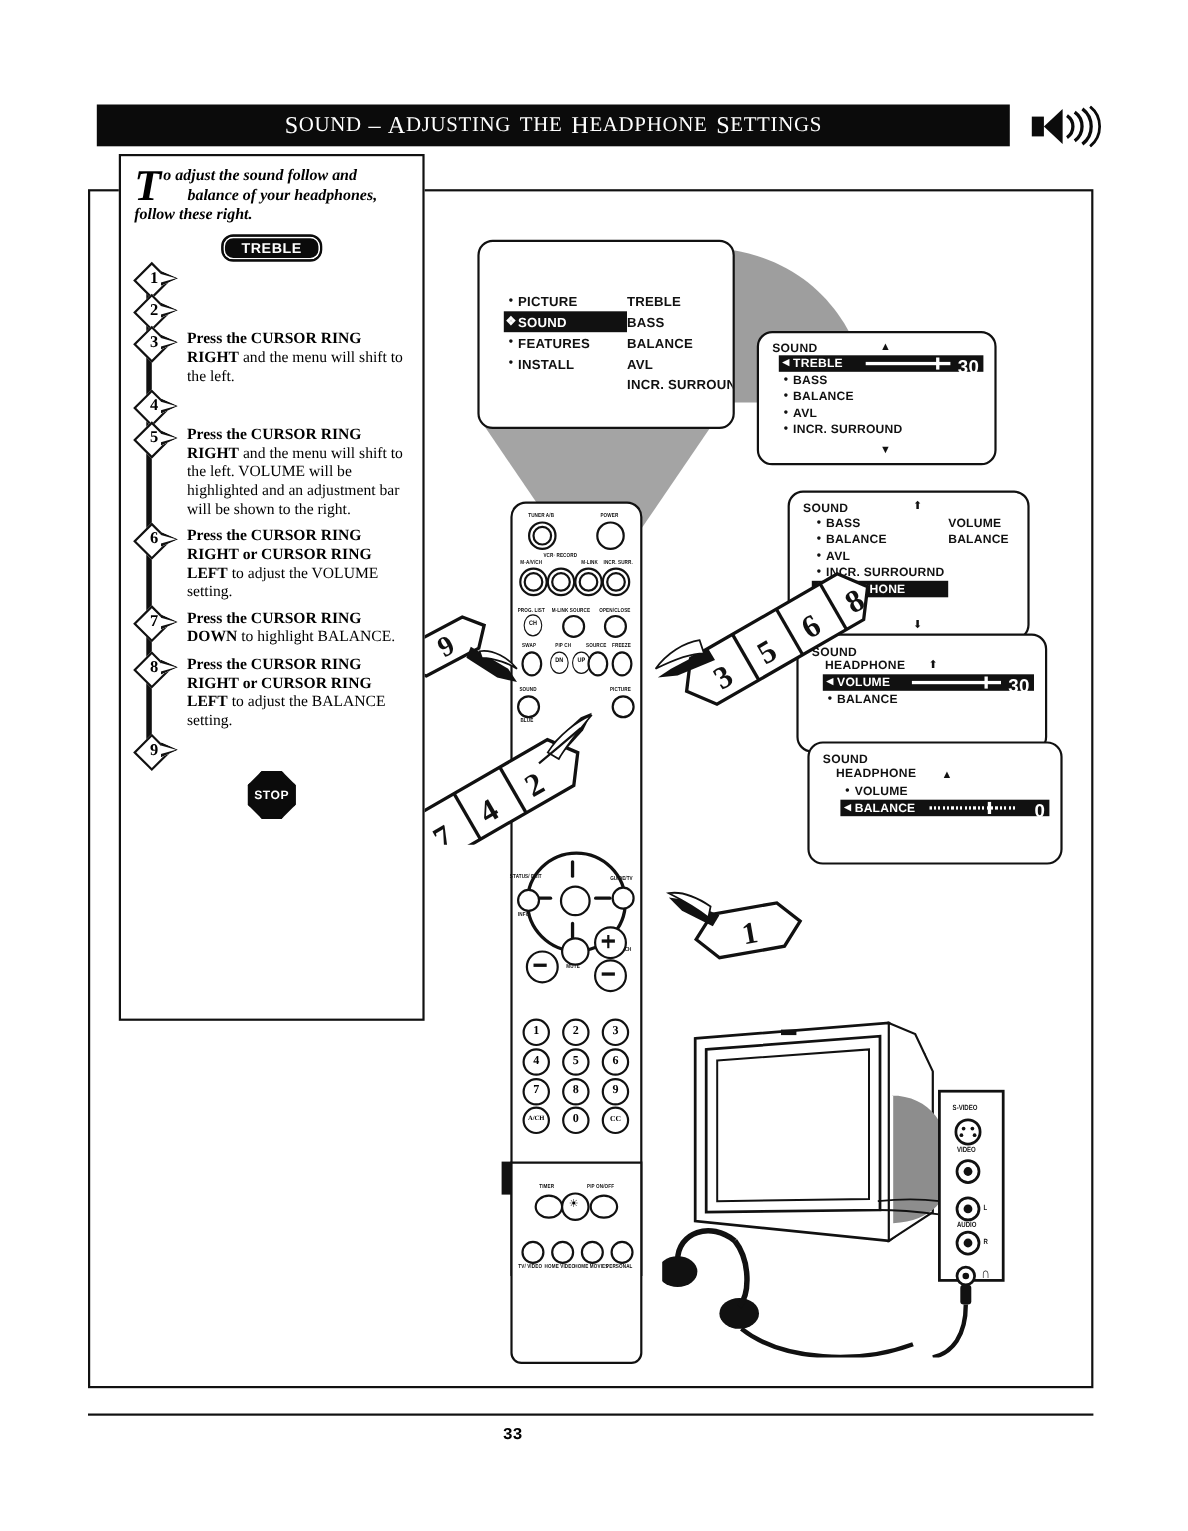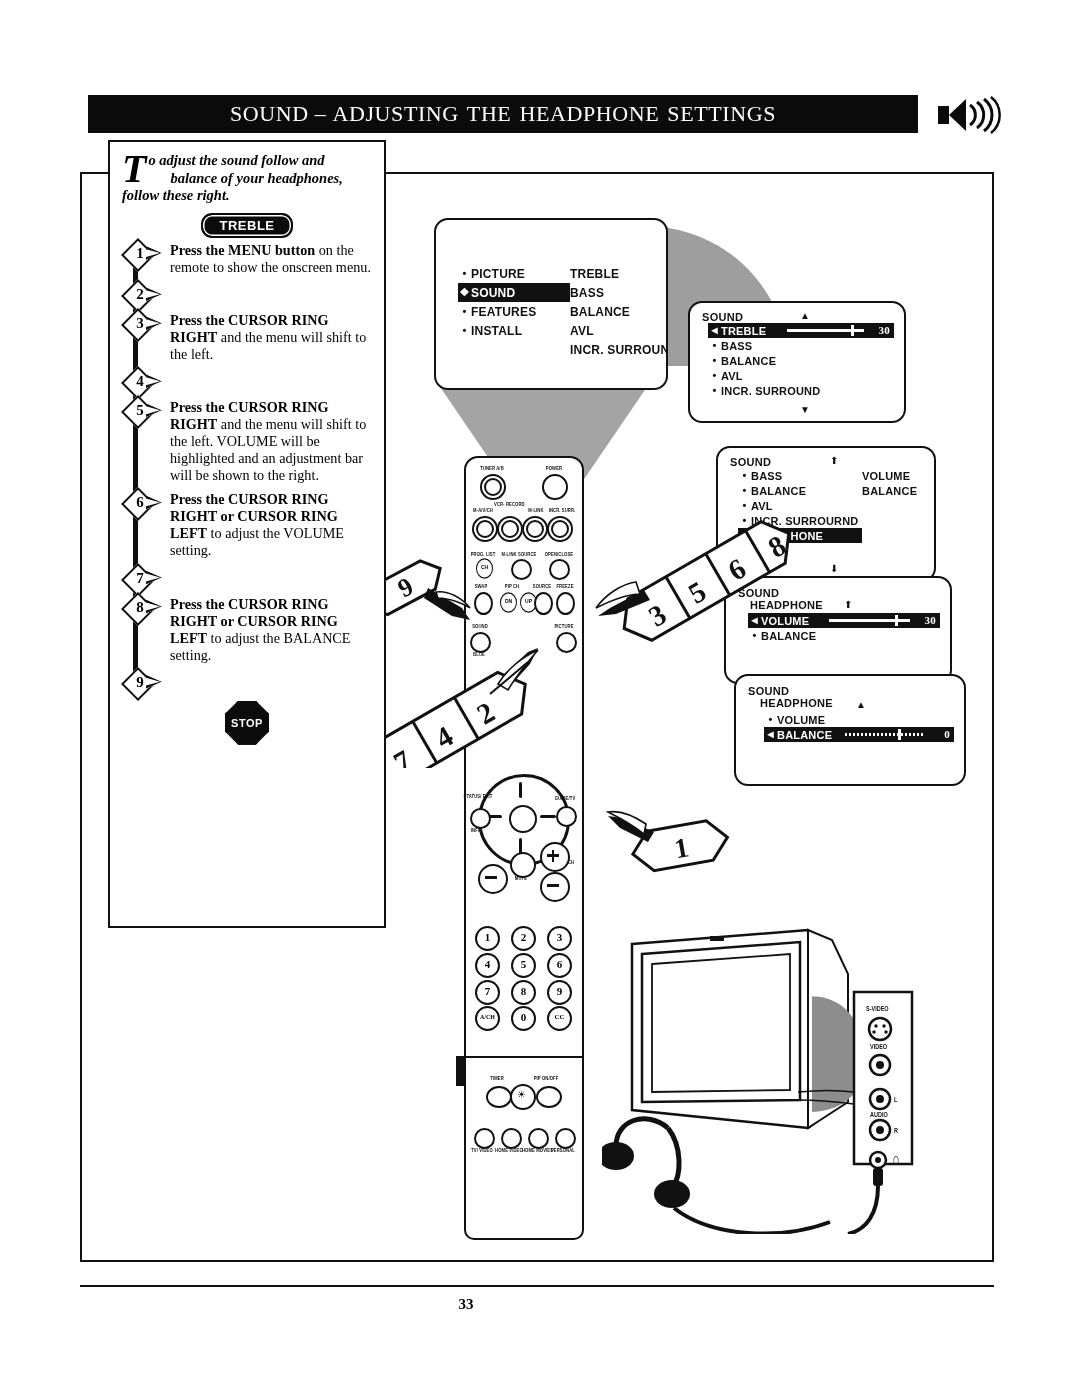--- a/index.html
+++ b/index.html
@@ -4,30 +4,30 @@
 <style>
   html,body{margin:0;padding:0;background:#fff;}
   body{width:1080px;height:1392px;position:relative;overflow:hidden;
        font-family:"Liberation Serif",serif;color:#000;}
 
   
   #page-frame{position:absolute;left:80px;top:172px;width:914px;height:1090px;
        border:2px solid #111;box-sizing:border-box;}
   #bottom-rule{position:absolute;left:80px;top:1285px;width:914px;height:2px;background:#111;}
   #page-number{position:absolute;left:0;top:1296px;width:932px;text-align:center;
-       font-family:Liberation Serif, serif;font-weight:bold;font-size:15px;}
+       font-family:Liberation Mono, monospace;font-weight:bold;font-size:15px;}
 
   
   #title-bar{position:absolute;left:88px;top:95px;width:830px;height:38px;background:#0b0b0b;}
   #title-text{position:absolute;left:88px;top:95px;width:830px;height:38px;
        display:flex;align-items:center;justify-content:center;color:#fff;
        font-family:"Liberation Serif",serif;font-size:22px;letter-spacing:.6px;
        white-space:nowrap;}
   .smallcaps-big{font-size:22px;}
-  .smallcaps-sm{font-size:22px;}
+  .smallcaps-sm{font-size:19px;}
   #speaker-icon{position:absolute;left:936px;top:96px;width:74px;height:38px;}
 
   
   #steps-panel{position:absolute;left:108px;top:140px;width:278px;height:788px;
        background:#fff;border:2px solid #111;box-sizing:border-box;z-index:4;}
   #intro{padding:10px 12px 0 12px;font-style:italic;font-size:14.5px;line-height:1.22;
        font-family:"Liberation Serif",serif;font-weight:bold;}
   #intro .dropcap{float:left;font-size:40px;line-height:30px;padding:2px 2px 0 0;
        font-style:italic;font-weight:bold;font-family:"Liberation Serif",serif;}
   .badge{display:block;margin:8px auto 2px auto;width:88px;height:21px;border-radius:11px;
@@ -66,21 +66,21 @@
   .menu-row{display:flex;align-items:center;font-size:11px;font-weight:bold;
        letter-spacing:.2px;white-space:nowrap;height:15px;}
   .menu-row .bullet{flex:0 0 auto;width:13px;text-align:center;font-size:11px;line-height:11px;}
   .menu-row.hl{background:#111;color:#fff;}
   .hdr{font-size:11px;font-weight:bold;letter-spacing:.3px;}
   .bar{position:relative;flex:1 1 auto;height:11px;margin:0 4px 0 6px;}
   .bar .track{position:absolute;left:0;right:26px;top:4px;height:3px;background:#fff;}
   .bar .trackdot{position:absolute;left:0;right:26px;top:4px;height:3px;
        background:repeating-linear-gradient(90deg,#fff 0 2px,transparent 2px 4px);}
   .bar .knob{position:absolute;top:0;width:3px;height:11px;background:#fff;}
-  .bar .val{position:absolute;right:0;top:-1px;font-size:11px;font-weight:bold;color:#fff;font-family:Liberation Serif, serif;}
+  .bar .val{position:absolute;right:0;top:-1px;font-size:17px;font-weight:bold;color:#fff;}
   .arrow-up,.arrow-dn{position:absolute;font-size:10px;line-height:10px;}
 
   
   #screen1{left:48px;top:42px;width:230px;height:168px;}
   #screen1 .cols{display:flex;padding:44px 0 0 22px;}
   #screen1 .colL{width:118px;}
   #screen1 .colR{width:96px;}
   #screen1 .menu-row{height:19px;font-size:12px;}
   #screen1 .menu-row.hl{padding-right:6px;}
 
@@ -173,21 +173,20 @@
   <div id="steps">
     <div id="spine"></div>
     <div id="steps-host">
         <div class="step">
           <div class="step-head">
             <span class="diamond">
               <i></i>
               <b>1</b>
               <u></u>
             </span>
-            <span class="step-text step-first"><b>Press the MENU button</b> on the remote to show the onscreen menu.</span>
           </div>
         </div>
         <div class="step">
           <div class="step-head">
             <span class="diamond">
               <i></i>
               <b>2</b>
               <u></u>
             </span>
           </div>
@@ -231,20 +230,21 @@
             <span class="step-text step-first"><b>Press the CURSOR RING RIGHT or CURSOR RING LEFT</b> to adjust the VOLUME setting.</span>
           </div>
         </div>
         <div class="step">
           <div class="step-head">
             <span class="diamond">
               <i></i>
               <b>7</b>
               <u></u>
             </span>
+            <span class="step-text step-first"><b>Press the CURSOR RING DOWN</b> to highlight BALANCE.</span>
           </div>
         </div>
         <div class="step">
           <div class="step-head">
             <span class="diamond">
               <i></i>
               <b>8</b>
               <u></u>
             </span>
             <span class="step-text step-first"><b>Press the CURSOR RING RIGHT or CURSOR RING LEFT</b> to adjust the BALANCE setting.</span>

